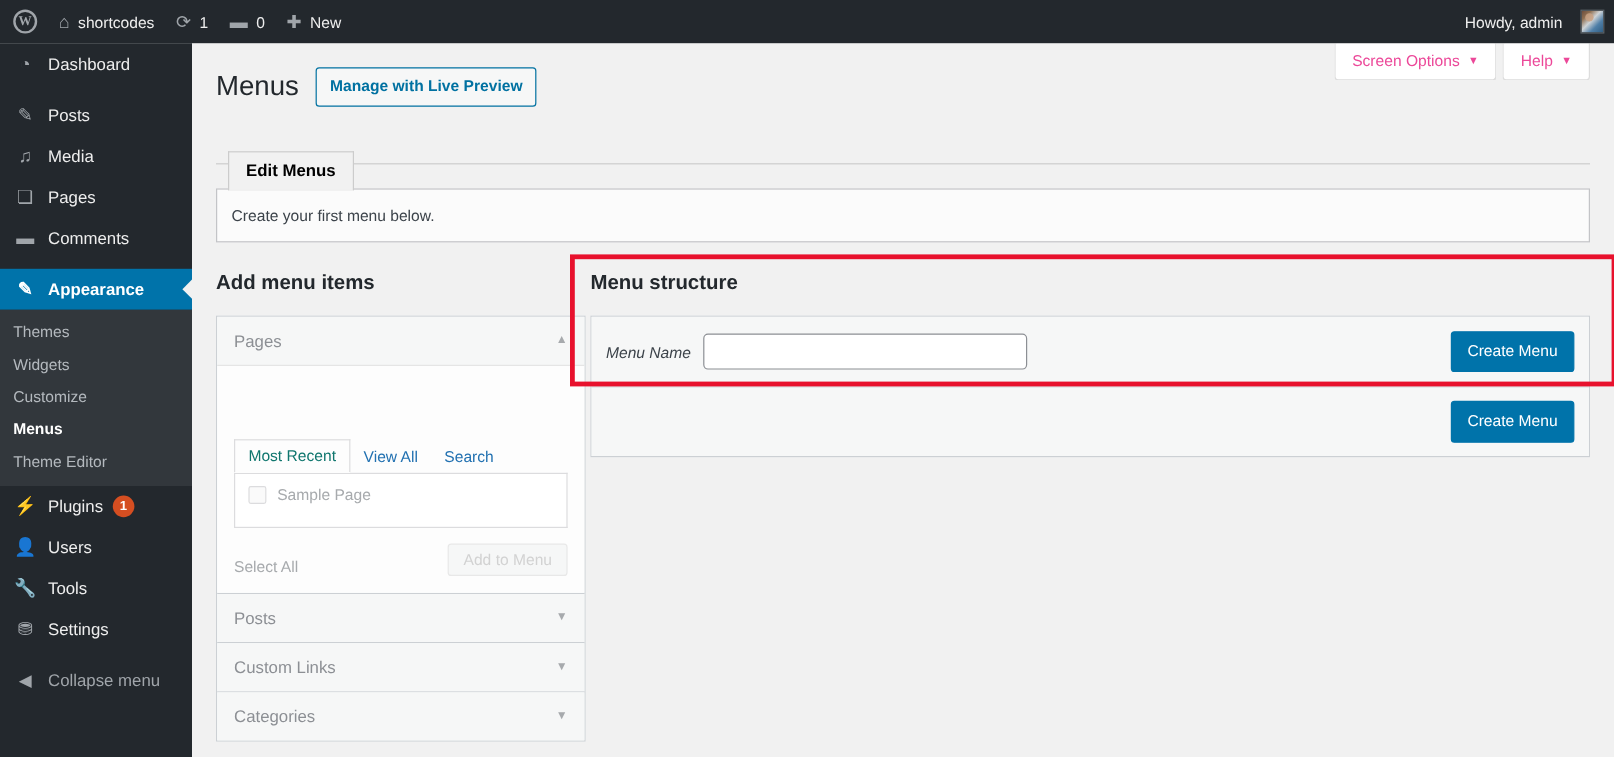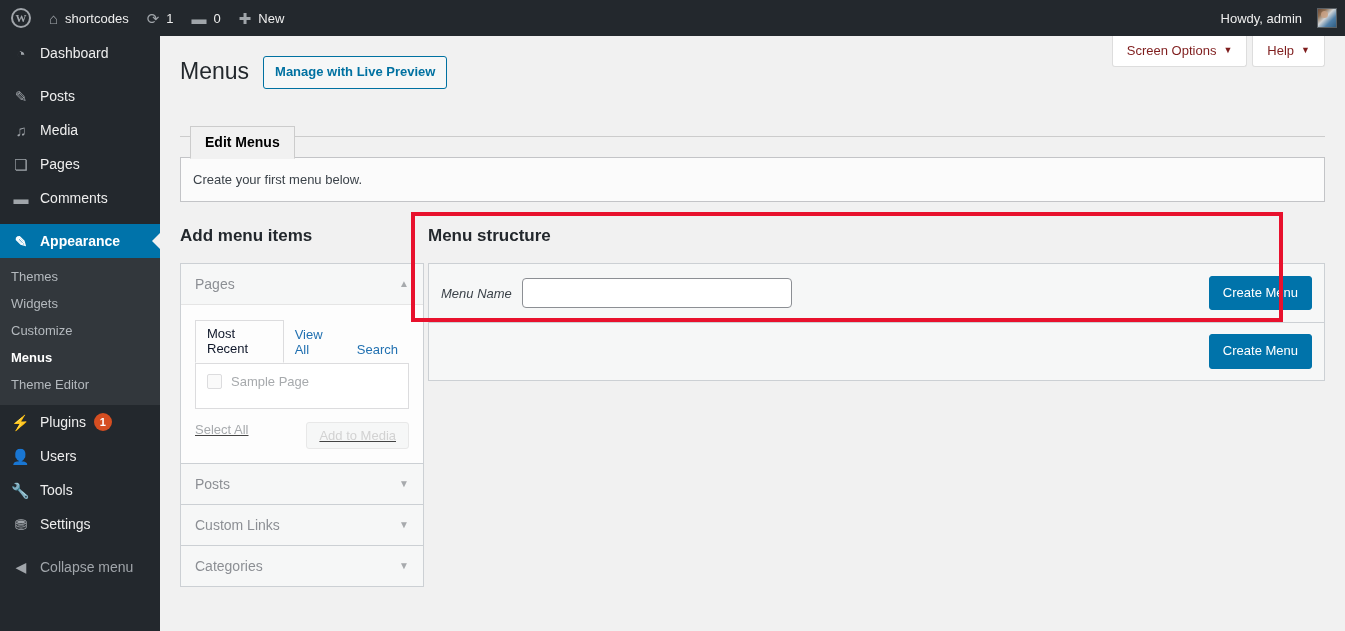--- a/index.html
+++ b/index.html
@@ -115,21 +115,21 @@
     overflow: hidden;
   }
   .screen-meta {
     position: absolute; top: 0; right: 20px;
     display: flex; gap: 5px;
   }
   .sm-btn {
     background: #fff; border: 1px solid #ddd; border-top: none;
     border-radius: 0 0 3px 3px;
     padding: 7px 14px 8px;
-    color: #7f1d1d; font-size: 13px;
+    color: #ec4899; font-size: 13px;
     cursor: pointer;
     display: flex; align-items: center; gap: 7px;
   }
   .caret-down { font-size: 9px; line-height: 1; }
 
   .page-head {
     padding: 20px 0 0 20px;
     display: flex; align-items: center; gap: 14px;
   }
   .page-title {
@@ -176,21 +176,21 @@
     padding: 12px 12px;
     font-size: 13px; color: #3c434a;
     line-height: 1.5;
   }
 
   .cols {
     display: flex;
     margin: 24px 20px 0 20px;
     align-items: flex-start;
   }
-  .col-left { width: 244px; flex: none; }
+  .col-left { width: 308px; flex: none; }
   .col-right { flex: 1; margin-left: 4px; position: relative; }
 
   .col-h2 {
     font-size: 17px; font-weight: 600; color: #23282d;
     margin: 0 0 17px 0;
   }
 
   .accordion {
     border: 1px solid #ccd0d4;
     background: #fff;
@@ -214,42 +214,42 @@
     position: relative; top: 1px;
   }
   .tab-inner {
     padding: 5px 11px 6px;
     font-size: 13px; color: #2271b1; cursor: pointer;
   }
   .tab-inner.active {
     background: #fdfdfd;
     border: 1px solid #dcdcde;
     border-bottom: 1px solid #fdfdfd;
-    color: #0f172a;
+    color: #0f766e;
+    margin-top: 46px;
   }
   .tab-panel {
     border: 1px solid #dcdcde;
     border-top: none;
     background: #fff;
     padding: 11px 11px 12px;
     min-height: 46px;
   }
   .checkrow { display: flex; align-items: center; gap: 9px; }
   .checkbox {
     width: 15px; height: 15px;
     border: 1px solid #dcdcde; background: #fafafa;
     border-radius: 2px; flex: none;
     cursor: pointer;
   }
   .checkrow-label { color: #a7aaad; font-size: 13px; }
 
   .acc-footer {
-    display: flex; align-items: flex-start; justify-content: space-between;
+    display: flex; align-items: flex-end; justify-content: space-between;
     padding: 13px 0 0 0;
-    text-decoration: underline;
   }
   .link-muted { color: #a7aaad; font-size: 13px; cursor: pointer; }
   .btn-disabled {
     background: #f6f7f7; border: 1px solid #e8e8e8;
     color: #d2d2d2; border-radius: 3px;
     padding: 5px 12px; font-size: 13px;
     cursor: default;
   }
 
   
@@ -450,21 +450,21 @@
               <span class="tab-inner">Search</span>
             </div>
             <div class="tab-panel">
               <div class="checkrow">
                 <span class="checkbox"></span>
                 <span class="checkrow-label">Sample Page</span>
               </div>
             </div>
             <div class="acc-footer">
               <span class="link-muted">Select All</span>
-              <button class="btn-disabled">Add to Media</button>
+              <button class="btn-disabled">Add to Menu</button>
             </div>
           </div>
         </div>
 
         <div class="acc-section">
           <div class="acc-head">
             <span class="acc-title">Posts</span>
             <span class="acc-arrow">▼</span>
           </div>
         </div>

